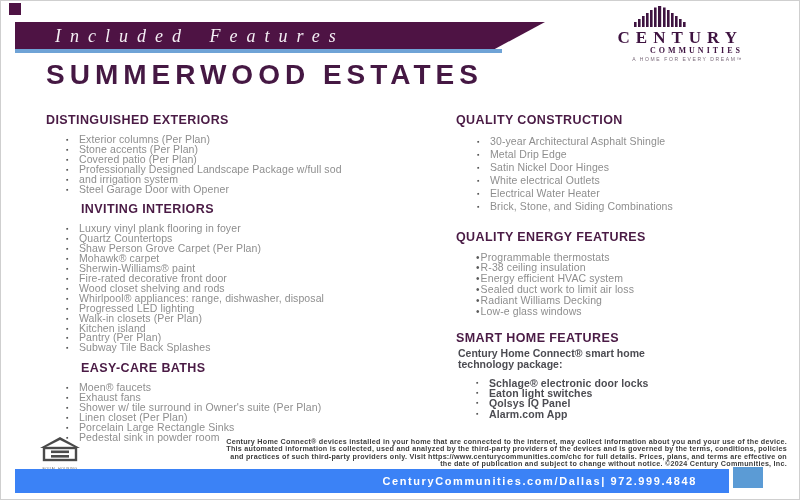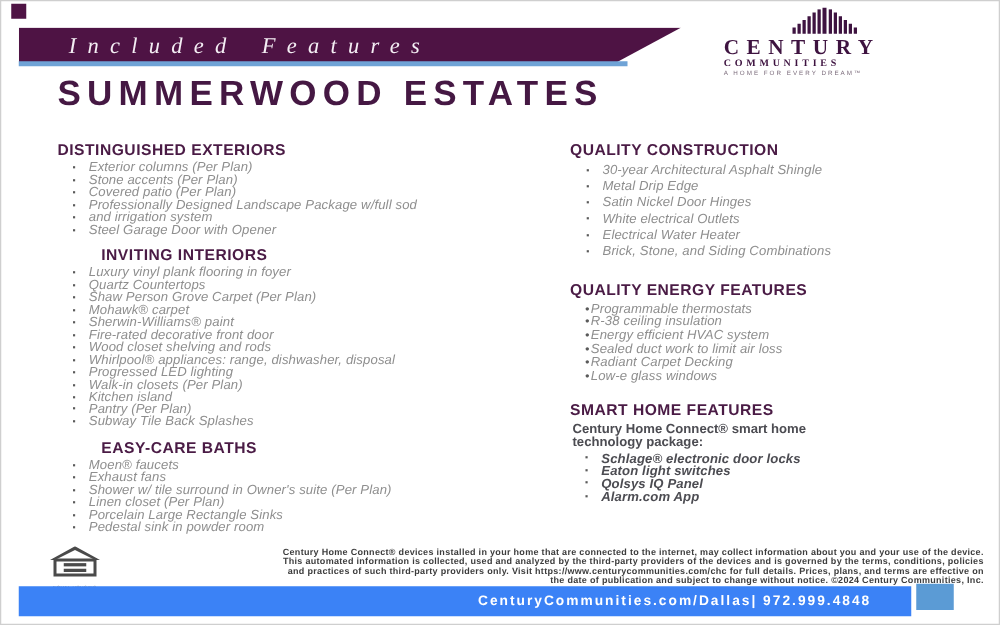--- a/index.html
+++ b/index.html
@@ -15,41 +15,41 @@
     position:absolute;left:14px;top:21px;width:530px;height:28px;background:#4e1344;
     clip-path:polygon(0 0,100% 0,calc(100% - 52px) 100%,0 100%);
     display:flex;align-items:center;text-align:right;
   }
   .banner-label{
     font-family:"Liberation Serif", serif;font-style:italic;color:#f4eef4;
     font-size:18px;letter-spacing:9px;word-spacing:6px;padding-left:40px;white-space:nowrap;
   }
   .banner-underline{position:absolute;left:14px;top:48px;width:487px;height:4px;background:#6fa3d6;}
   
-  .logo{position:absolute;left:578px;top:5px;width:164px;text-align:left;color:#3e1340;}
+  .logo{position:absolute;left:578px;top:5px;width:164px;text-align:right;color:#3e1340;}
   .logo-icon{display:block;margin:0 auto 1px auto;}
   .logo-name{font-family:"Liberation Serif", serif;font-size:17px;font-weight:bold;letter-spacing:6px;line-height:17px;white-space:nowrap;}
   .logo-sub{font-family:"Liberation Serif", serif;font-size:8px;font-weight:bold;letter-spacing:3px;line-height:9px;}
   .logo-tagline{font-size:5px;letter-spacing:1.6px;color:#7a6a7a;line-height:7px;margin-top:1px;}
   
   .title{
     position:absolute;left:45px;top:58px;color:#451843;font-size:28px;font-weight:bold;
     letter-spacing:5px;white-space:nowrap;
   }
   
   .col-left{position:absolute;left:45px;top:112px;width:322px;}
   .col-right{position:absolute;left:455px;top:112px;width:330px;}
   .section-heading{
     color:#4a1b45;font-size:12.5px;font-weight:bold;letter-spacing:0.4px;
     line-height:14px;margin:0 0 3px 0;white-space:nowrap;
   }
   .gap-a{margin-top:8px;padding-left:35px;}
   .gap-b{margin-top:16px;}
   .gap-c{margin-top:14px;}
-  ul.features{list-style:none;margin:0;padding:0 0 0 12px;font-style:italic;}
+  ul.features{list-style:none;margin:8px;padding:0 0 0 12px;}
   ul.features li{
     position:relative;color:#8e8e8e;font-size:10.5px;line-height:9.9px;
     padding:0 0 0 13px;text-align:justify;letter-spacing:0.1px;
   }
   ul.features li::before{
     content:"\25AA";position:absolute;left:0;top:0;color:#5a5a5a;font-size:7px;line-height:9.9px;
   }
   
   ul.features.construction{padding-left:13px;}
   ul.features.construction li{line-height:13.1px;text-align:left;}
@@ -163,21 +163,21 @@
         <li>Electrical Water Heater</li>
         <li>Brick, Stone, and Siding Combinations</li>
       </ul>
 
     <div class="section-heading gap-b">QUALITY ENERGY FEATURES</div>
     <ul class="features energy">
         <li>Programmable thermostats</li>
         <li>R-38 ceiling insulation</li>
         <li>Energy efficient HVAC system</li>
         <li>Sealed duct work to limit air loss</li>
-        <li>Radiant Carpet Decking</li>
+        <li>Radiant Williams Decking</li>
         <li>Low-e glass windows</li>
       </ul>
 
     <div class="section-heading gap-c">SMART HOME FEATURES</div>
     <p class="smart-intro">Century Home Connect® smart home technology package:</p>
     <ul class="features smart">
         <li>Schlage® electronic door locks</li>
         <li>Eaton light switches</li>
         <li>Qolsys IQ Panel</li>
         <li>Alarm.com App</li>

